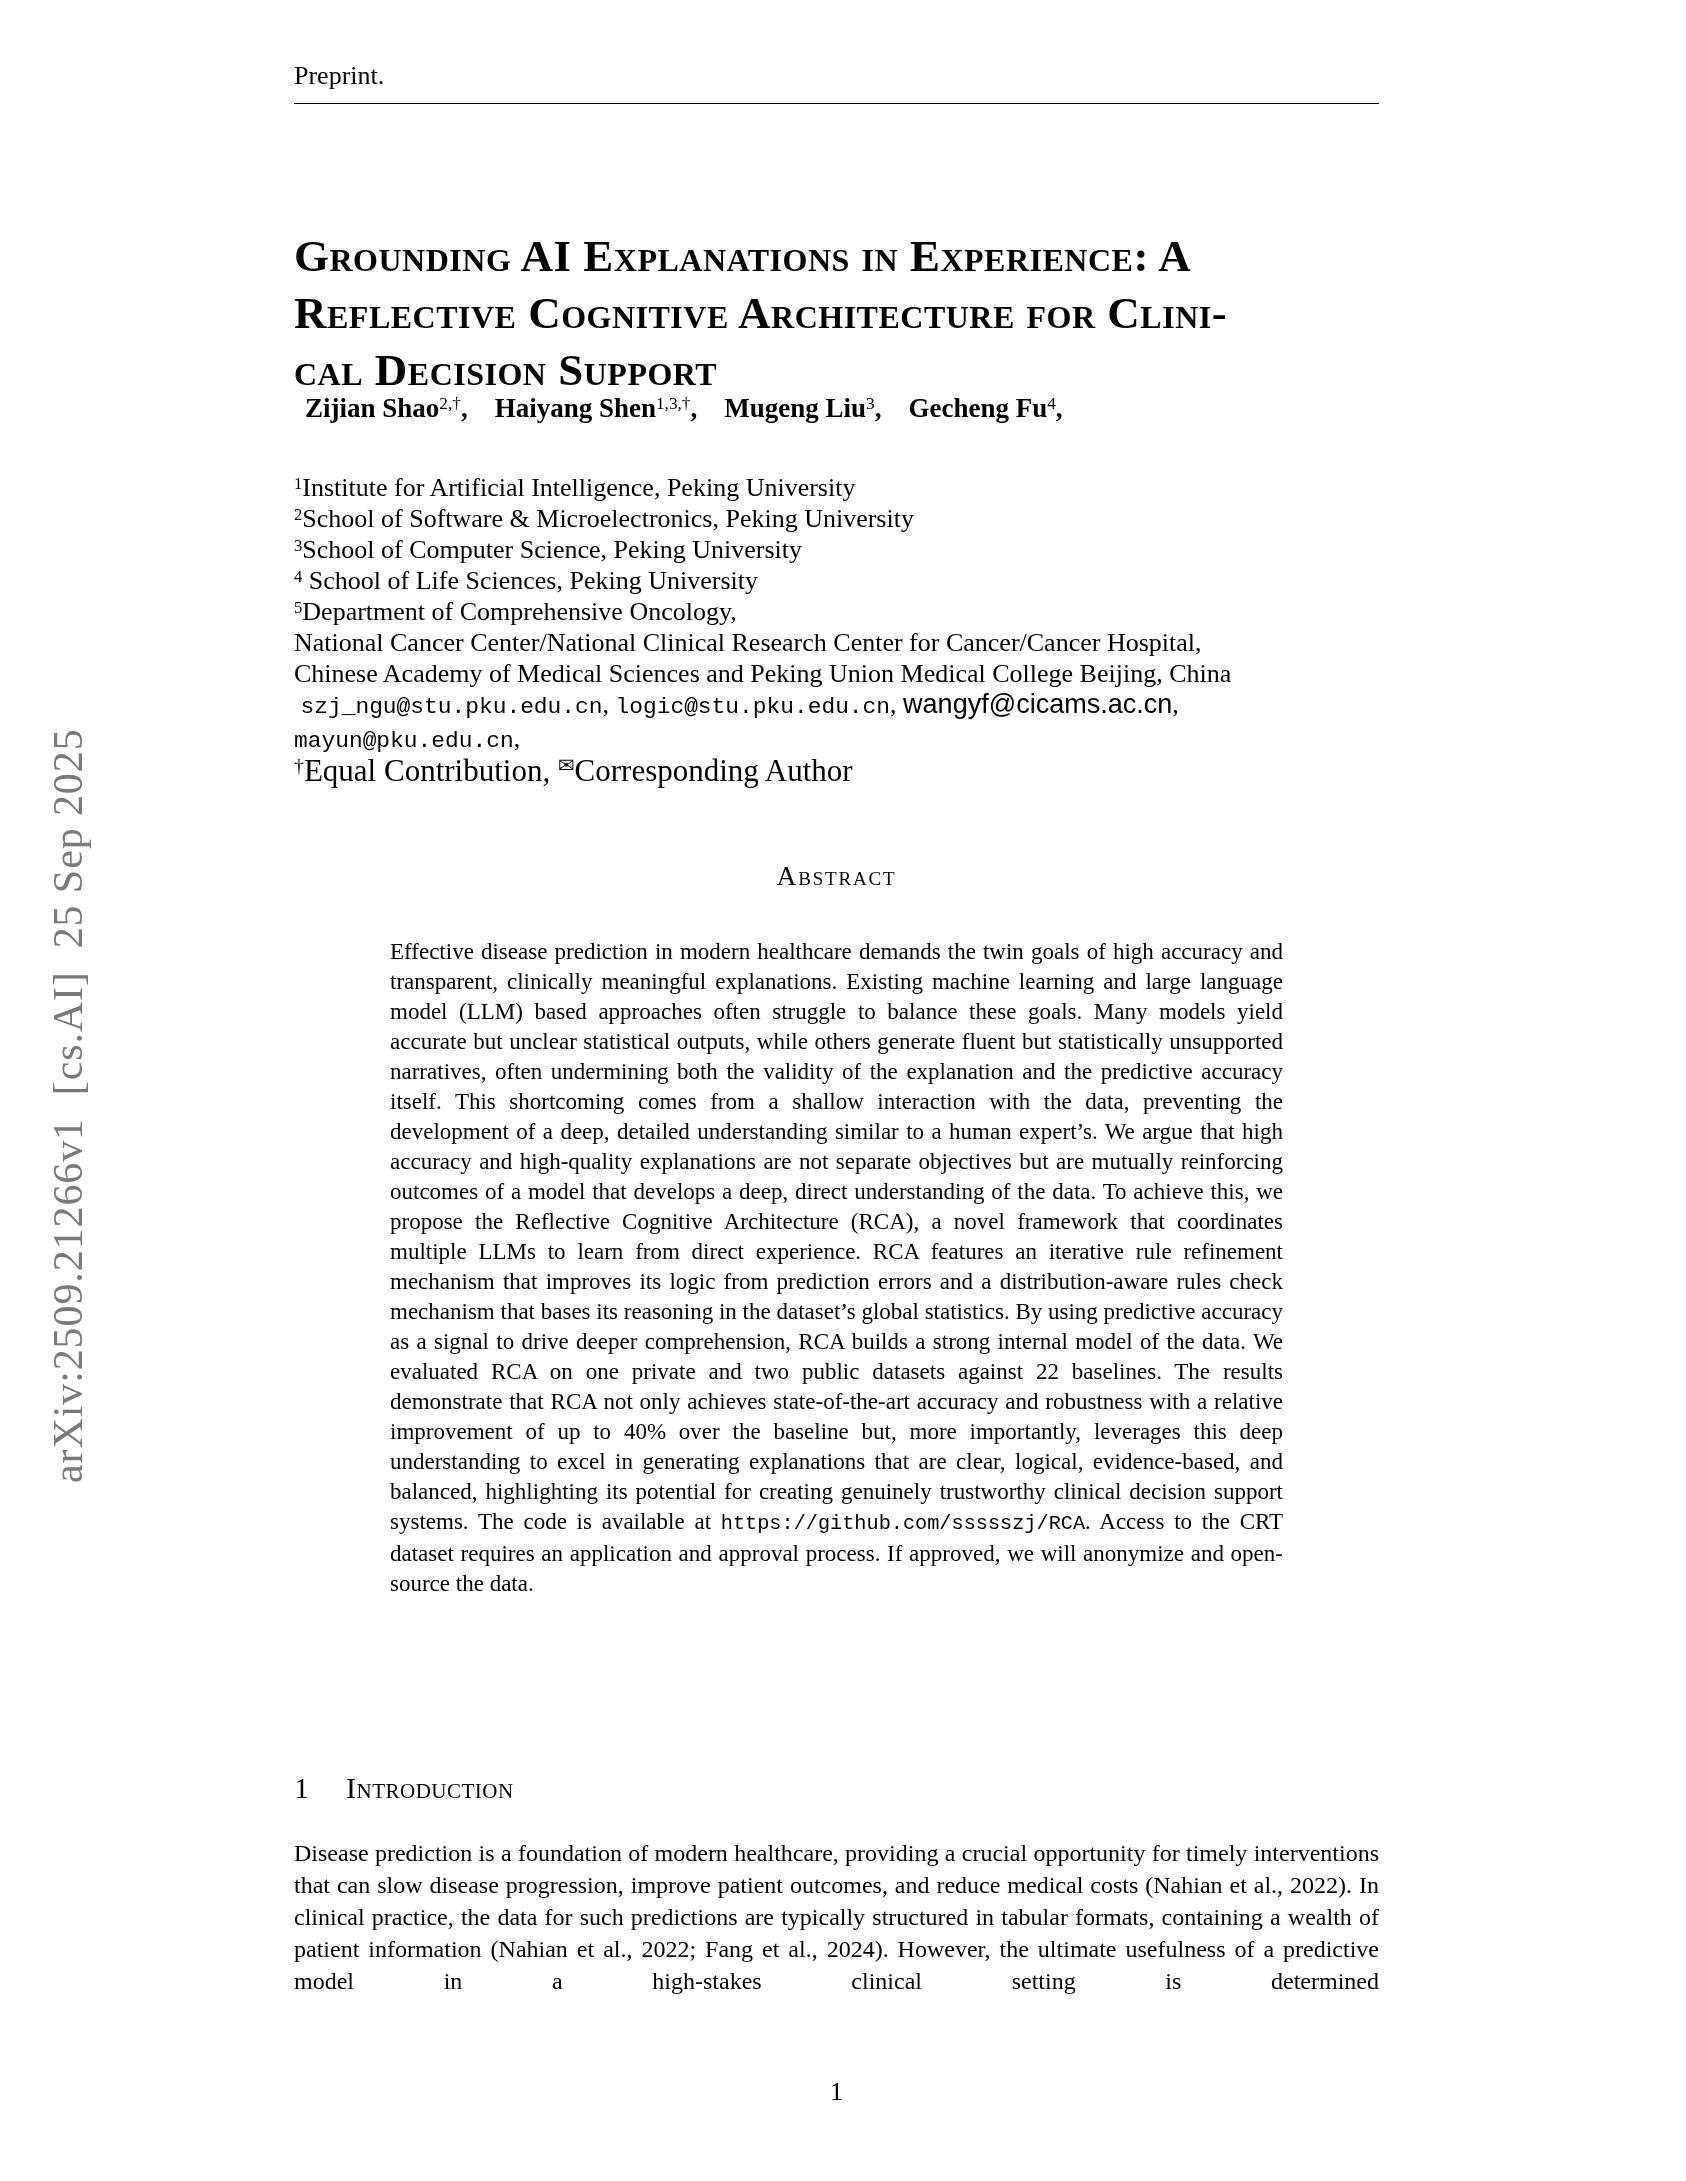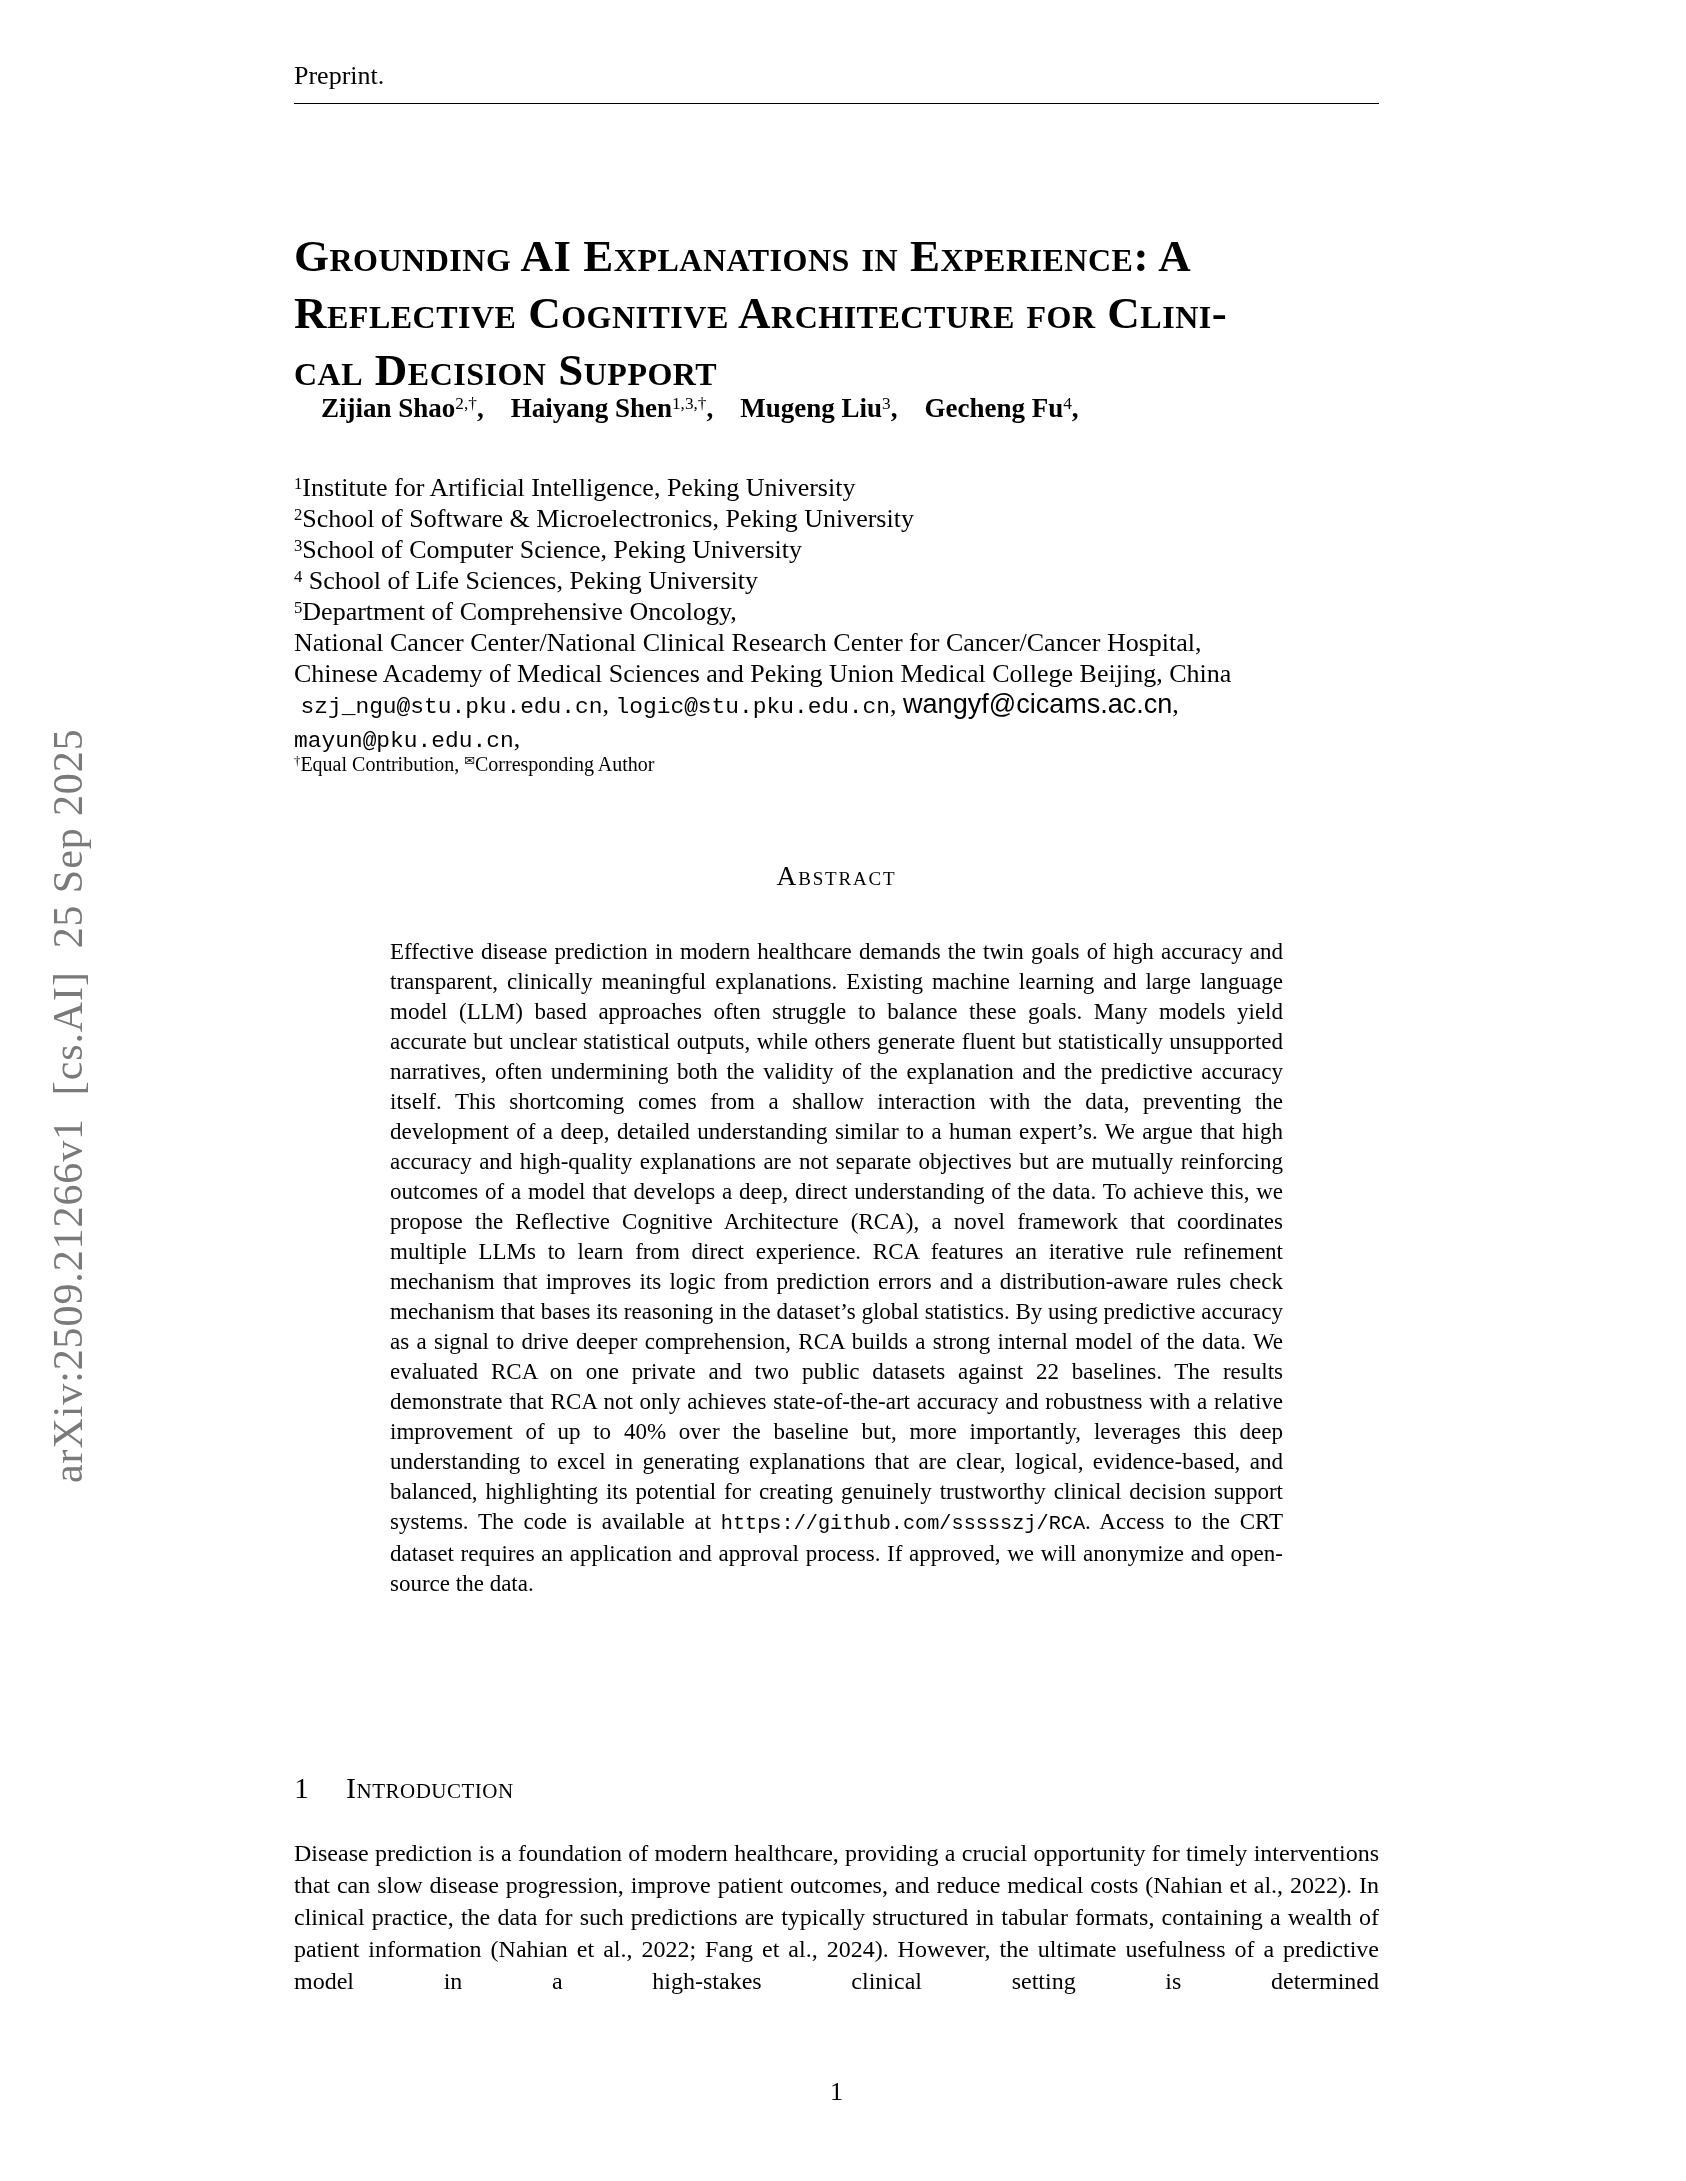--- a/index.html
+++ b/index.html
@@ -25,21 +25,21 @@
     font-size: 45px; line-height: 57px;
     font-weight: 700;
     font-variant: small-caps;
     letter-spacing: 0.5px;
     white-space: nowrap;
     margin-top: 24px;
   }
 
   .authors {
     position: absolute; top: 391px; left: 11px;
-    font-size: 27px; line-height: 34px; margin-left: 16px;
+    font-size: 27px; line-height: 34px;
   }
   .bold { font-weight: 700; }
 
   .affiliations {
     position: absolute; top: 472px; left: 0;
     font-size: 26px; line-height: 31px;
   }
 
   sup {
     font-size: 64%;
@@ -47,21 +47,21 @@
     position: relative;
     top: -0.45em;
     vertical-align: baseline;
   }
 
   .mono { font-family: "Liberation Mono", monospace; font-size: 0.88em; }
   .mono-lg { font-family: Liberation Sans, sans-serif; font-size: 1.04em; }
 
   .contrib-note {
     position: absolute; top: 753px; left: 0;
-    font-size: 20px;
+    font-size: 31px;
   }
 
   .abstract-heading {
     position: absolute; top: 860px; left: 0; width: 100%;
     text-align: center;
     font-size: 27.5px;
     font-variant: small-caps;
     letter-spacing: 1.8px;
   }
 

